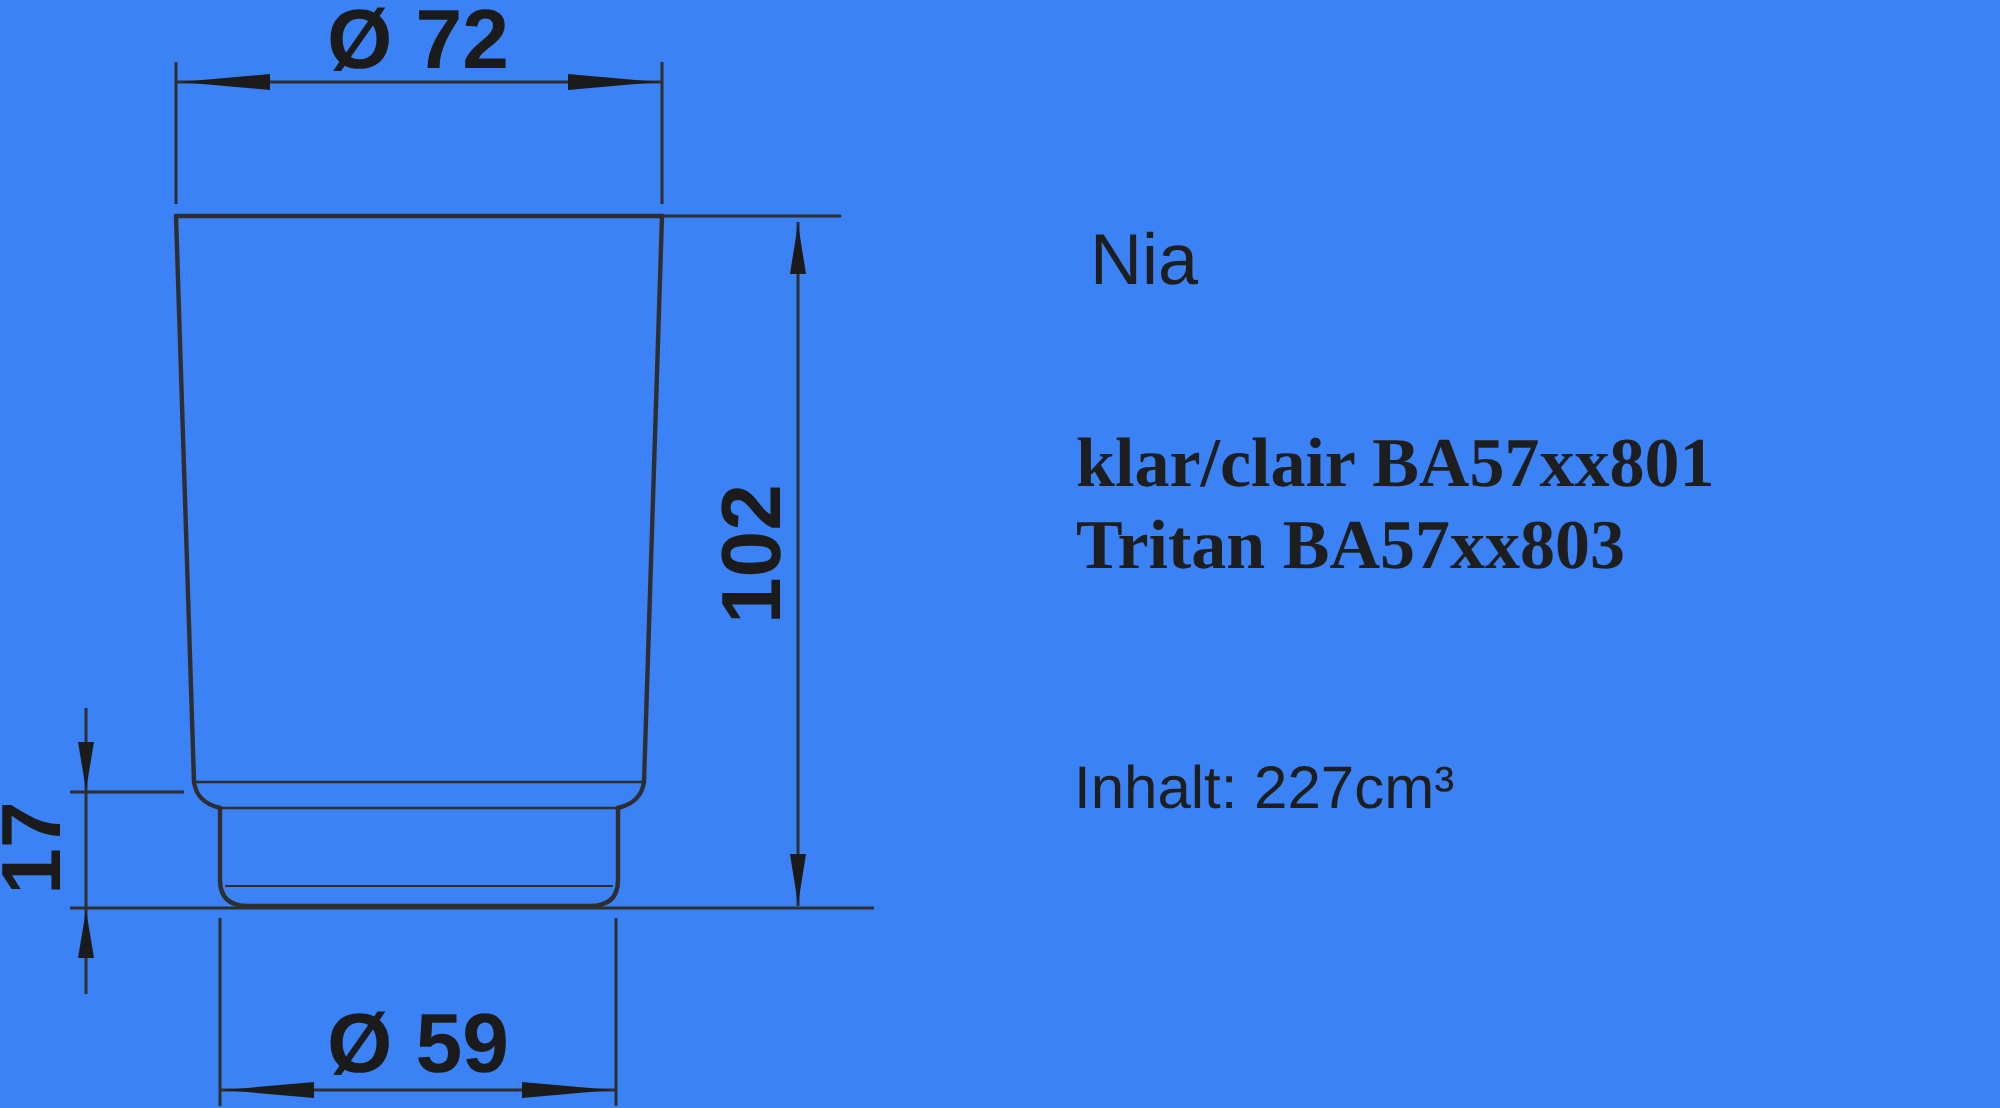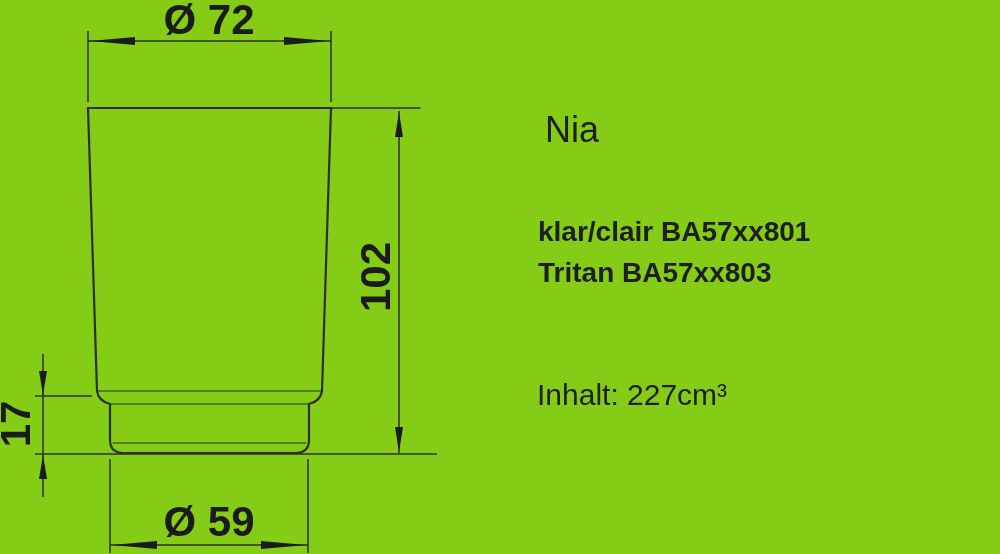--- a/index.html
+++ b/index.html
@@ -4,21 +4,21 @@
 <style>
   html, body {
     margin: 0;
     padding: 0;
     background: #ffffff;
   }
   .page {
     position: relative;
     width: 1000px;
     height: 554px;
-    background: #84cc16;
+    background: #3b82f6;
     overflow: hidden;
     font-family: "Liberation Sans", sans-serif;
   }
   .drawing-svg {
     position: absolute;
     left: 0;
     top: 0;
   }
   .dim-label {
     font-family: "Liberation Sans", sans-serif;
@@ -33,23 +33,24 @@
   }
   .product-name {
     left: 545px;
     top: 109px;
     font-size: 36px;
     font-weight: normal;
   }
   .variants {
     left: 538px;
     top: 211px;
-    font-size: 28px;
+    font-size: 35px;
     font-weight: bold;
     line-height: 41px;
+    font-family: Liberation Serif, serif;
   }
   .volume {
     left: 537px;
     top: 367px;
     font-size: 30px;
     font-weight: normal;
     margin-top: 11px;
   }
 </style>
 </head>

